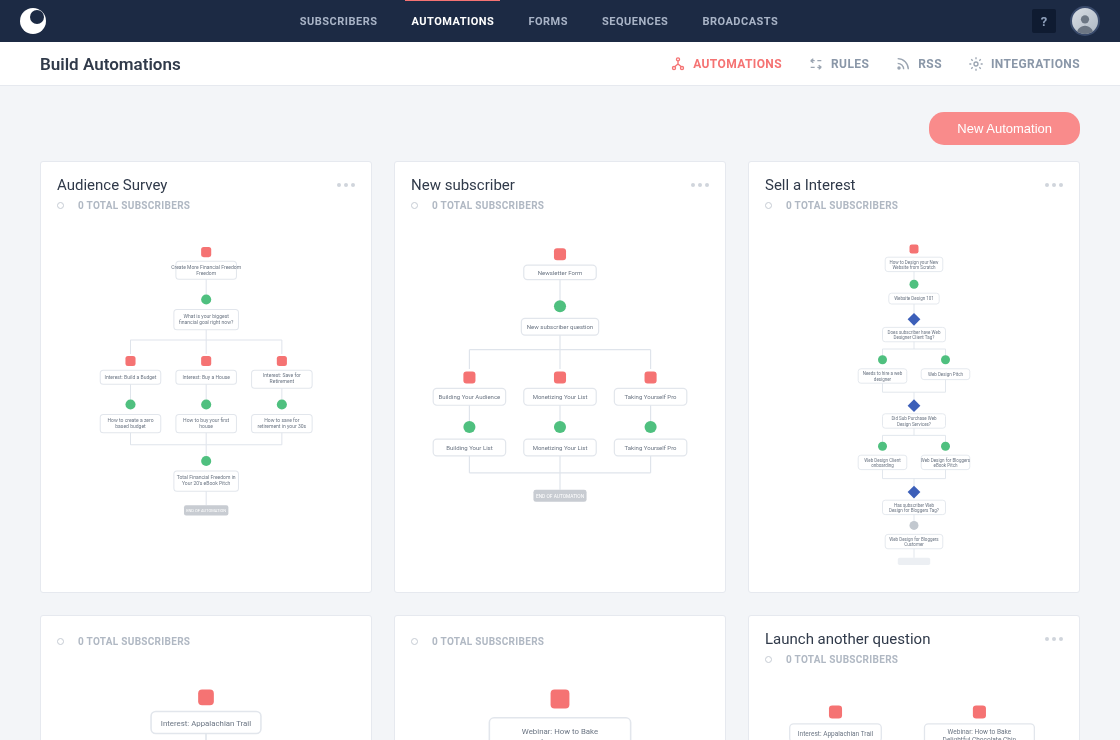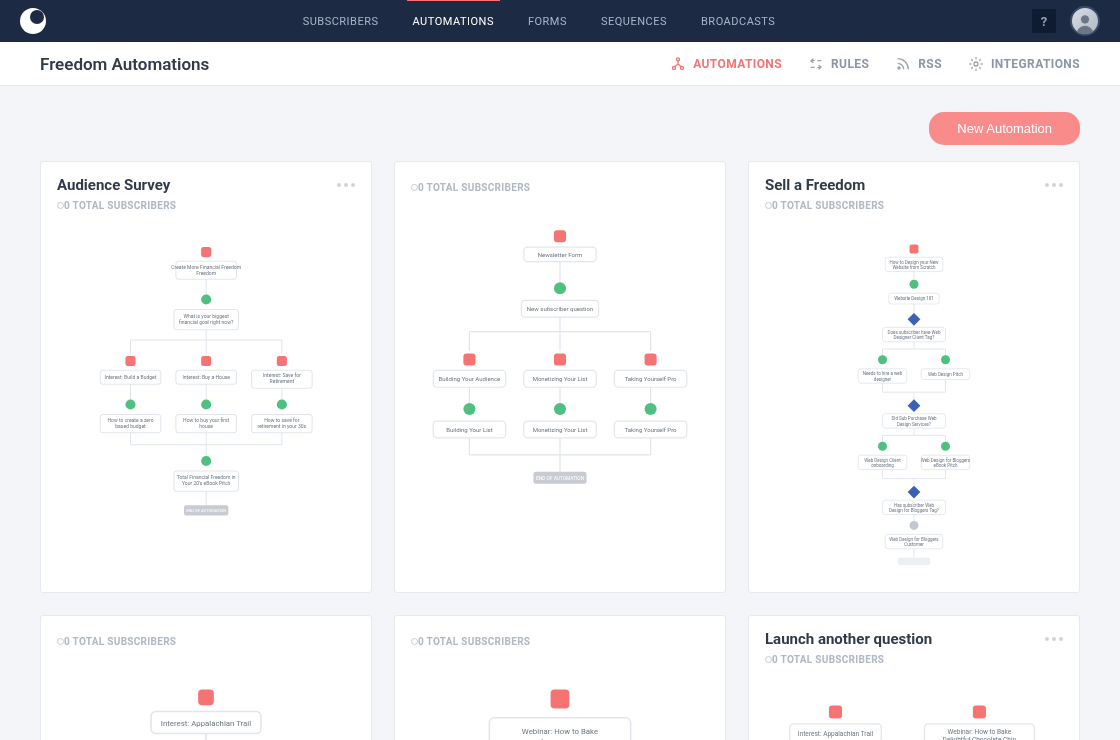--- a/index.html
+++ b/index.html
@@ -21,21 +21,21 @@
   }
   *{box-sizing:border-box;}
   html,body{margin:0;padding:0;font-family:-apple-system,BlinkMacSystemFont,"Segoe UI",Roboto,Helvetica,Arial,sans-serif;background:var(--page-bg);}
   body{width:1120px;}
 
   
   .topnav{background:var(--navy);height:42px;display:flex;align-items:center;padding:0 20px;color:#fff;}
   .logo{width:26px;height:26px;border-radius:50%;background:#fff;position:relative;display:flex;align-items:center;justify-content:center;}
   .logo:after{content:"";position:absolute;width:14px;height:14px;border-radius:50%;background:var(--navy);right:2px;top:2px;}
   .topnav-center{flex:1;display:flex;justify-content:center;gap:34px;}
-  .nav-item{font-size:11px;font-weight:400;letter-spacing:.5px;color:#a9b4c7;cursor:pointer;text-transform:uppercase;position:relative;padding:14px 0;}
+  .nav-item{font-size:11px;font-weight:700;letter-spacing:.5px;color:#a9b4c7;cursor:pointer;text-transform:uppercase;position:relative;padding:14px 0;}
   .nav-item.active{color:#fff;}
   .nav-item.active:before{content:"";position:absolute;top:-2px;left:-6px;right:-6px;height:2px;background:var(--accent-red);}
   .topnav-right{display:flex;align-items:center;gap:14px;}
   .help-btn{width:24px;height:24px;background:#0f1b31;color:#8fa0bb;display:flex;align-items:center;justify-content:center;font-weight:700;font-size:13px;border-radius:2px;cursor:pointer;}
   .avatar{width:30px;height:30px;border-radius:50%;background:linear-gradient(135deg,#d8dde4 0%,#aeb8c4 100%);border:2px solid #3a4b6c;cursor:pointer;overflow:hidden;display:flex;align-items:flex-end;justify-content:center;}
   .avatar svg{width:22px;height:22px;}
 
   
   .subnav{background:#fff;border-bottom:1px solid var(--border);height:44px;display:flex;align-items:center;padding:0 40px;}
   .page-title{font-size:17px;font-weight:600;color:var(--text-heading);}
@@ -48,24 +48,24 @@
 
   
   .action-bar{display:flex;justify-content:flex-end;padding:26px 40px 16px;}
   .btn-primary{background:var(--accent-red-soft);color:#fff;border:none;font-size:13px;font-weight:500;padding:9px 28px;border-radius:15px;cursor:pointer;}
 
   
   .grid{display:grid;grid-template-columns:repeat(3,1fr);gap:22px;padding:0 40px 40px;}
   .card{background:var(--card-bg);border:1px solid var(--border);border-radius:3px;height:432px;display:flex;flex-direction:column;cursor:pointer;overflow:hidden;}
   .card-header{padding:14px 16px 12px;}
   .card-title-row{display:flex;align-items:center;}
-  .card-title{font-size:15px;font-weight:700;color:var(--text-heading);}
+  .card-title{font-size:15px;font-weight:400;color:var(--text-heading);}
   .card-menu{margin-left:auto;display:flex;gap:3px;cursor:pointer;}
   .card-menu span{width:4px;height:4px;border-radius:50%;background:#d0d5dc;display:block;}
-  .card-sub{margin-top:6px;display:flex;align-items:center;gap:0;font-size:10px;font-weight:700;letter-spacing:.3px;color:#b0b8c3;}
+  .card-sub{margin-top:6px;display:flex;align-items:center;gap:14px;font-size:10px;font-weight:700;letter-spacing:.3px;color:#b0b8c3;}
   .card-sub .dot{width:7px;height:7px;border-radius:50%;border:1.5px solid #c6ccd4;}
 
   .flowchart{flex:1;display:flex;align-items:flex-start;justify-content:center;padding:18px 8px;overflow:hidden;}
   .flowchart svg{max-width:100%;max-height:100%;}
 
   
   .fc-box{fill:#fff;stroke:#e2e6ec;stroke-width:1;rx:3;}
   .fc-text{font-size:5px;fill:#6c7684;text-anchor:middle;}
   .fc-line{stroke:#dfe4eb;stroke-width:1;}
   .fc-chip{rx:2.5;}
@@ -93,21 +93,21 @@
     <div class="avatar">
       <svg viewBox="0 0 24 24">
           <circle cx="12" cy="8" r="4.5" fill="#6c7684"></circle>
           <path d="M3 24c0-5 4-9 9-9s9 4 9 9" fill="#6c7684"></path>
         </svg>
     </div>
   </div>
 </div>
 
 <div class="subnav">
-  <div class="page-title">Freedom Automations</div>
+  <div class="page-title">Build Automations</div>
   <div class="subnav-right">
     <div class="subnav-item active">
       <svg viewBox="0 0 24 24" stroke-width="2">
           <circle cx="12" cy="5" r="2.3"></circle>
           <circle cx="6" cy="18" r="2.3"></circle>
           <circle cx="18" cy="18" r="2.3"></circle>
           <path d="M12 7v5M12 12l-5 4M12 12l5 4"></path>
         </svg>
       <span>AUTOMATIONS</span>
     </div>
@@ -216,20 +216,28 @@
         <line class="fc-line" x1="130" y1="248" x2="130" y2="262"></line>
 
         <rect class="fc-btn" x="108" y="262" width="44" height="10"></rect>
         <text class="fc-btn-text" x="130" y="269">END OF AUTOMATION</text>
       </svg>
     </div>
   </div>
 
   <div class="card">
     <div class="card-header">
+      <div class="card-title-row">
+        <div class="card-title">New subscriber</div>
+        <div class="card-menu">
+            <span></span>
+            <span></span>
+            <span></span>
+          </div>
+      </div>
       <div class="card-sub">
           <span class="dot"></span>
           <span>0 TOTAL SUBSCRIBERS</span>
         </div>
     </div>
     <div class="flowchart">
       <svg viewBox="0 0 260 260">
         <rect class="fc-chip chip-red" x="125" y="6" width="10" height="10"></rect>
         <rect class="fc-box" x="100" y="20" width="60" height="12"></rect>
         <text class="fc-text" x="130" y="28">Newsletter Form</text>
@@ -274,21 +282,21 @@
         <line class="fc-line" x1="130" y1="192" x2="130" y2="206"></line>
         <rect class="fc-btn" x="108" y="206" width="44" height="10"></rect>
         <text class="fc-btn-text" x="130" y="213">END OF AUTOMATION</text>
       </svg>
     </div>
   </div>
 
   <div class="card">
     <div class="card-header">
       <div class="card-title-row">
-        <div class="card-title">Sell a Freedom</div>
+        <div class="card-title">Sell a Interest</div>
         <div class="card-menu">
             <span></span>
             <span></span>
             <span></span>
           </div>
       </div>
       <div class="card-sub">
           <span class="dot"></span>
           <span>0 TOTAL SUBSCRIBERS</span>
         </div>

